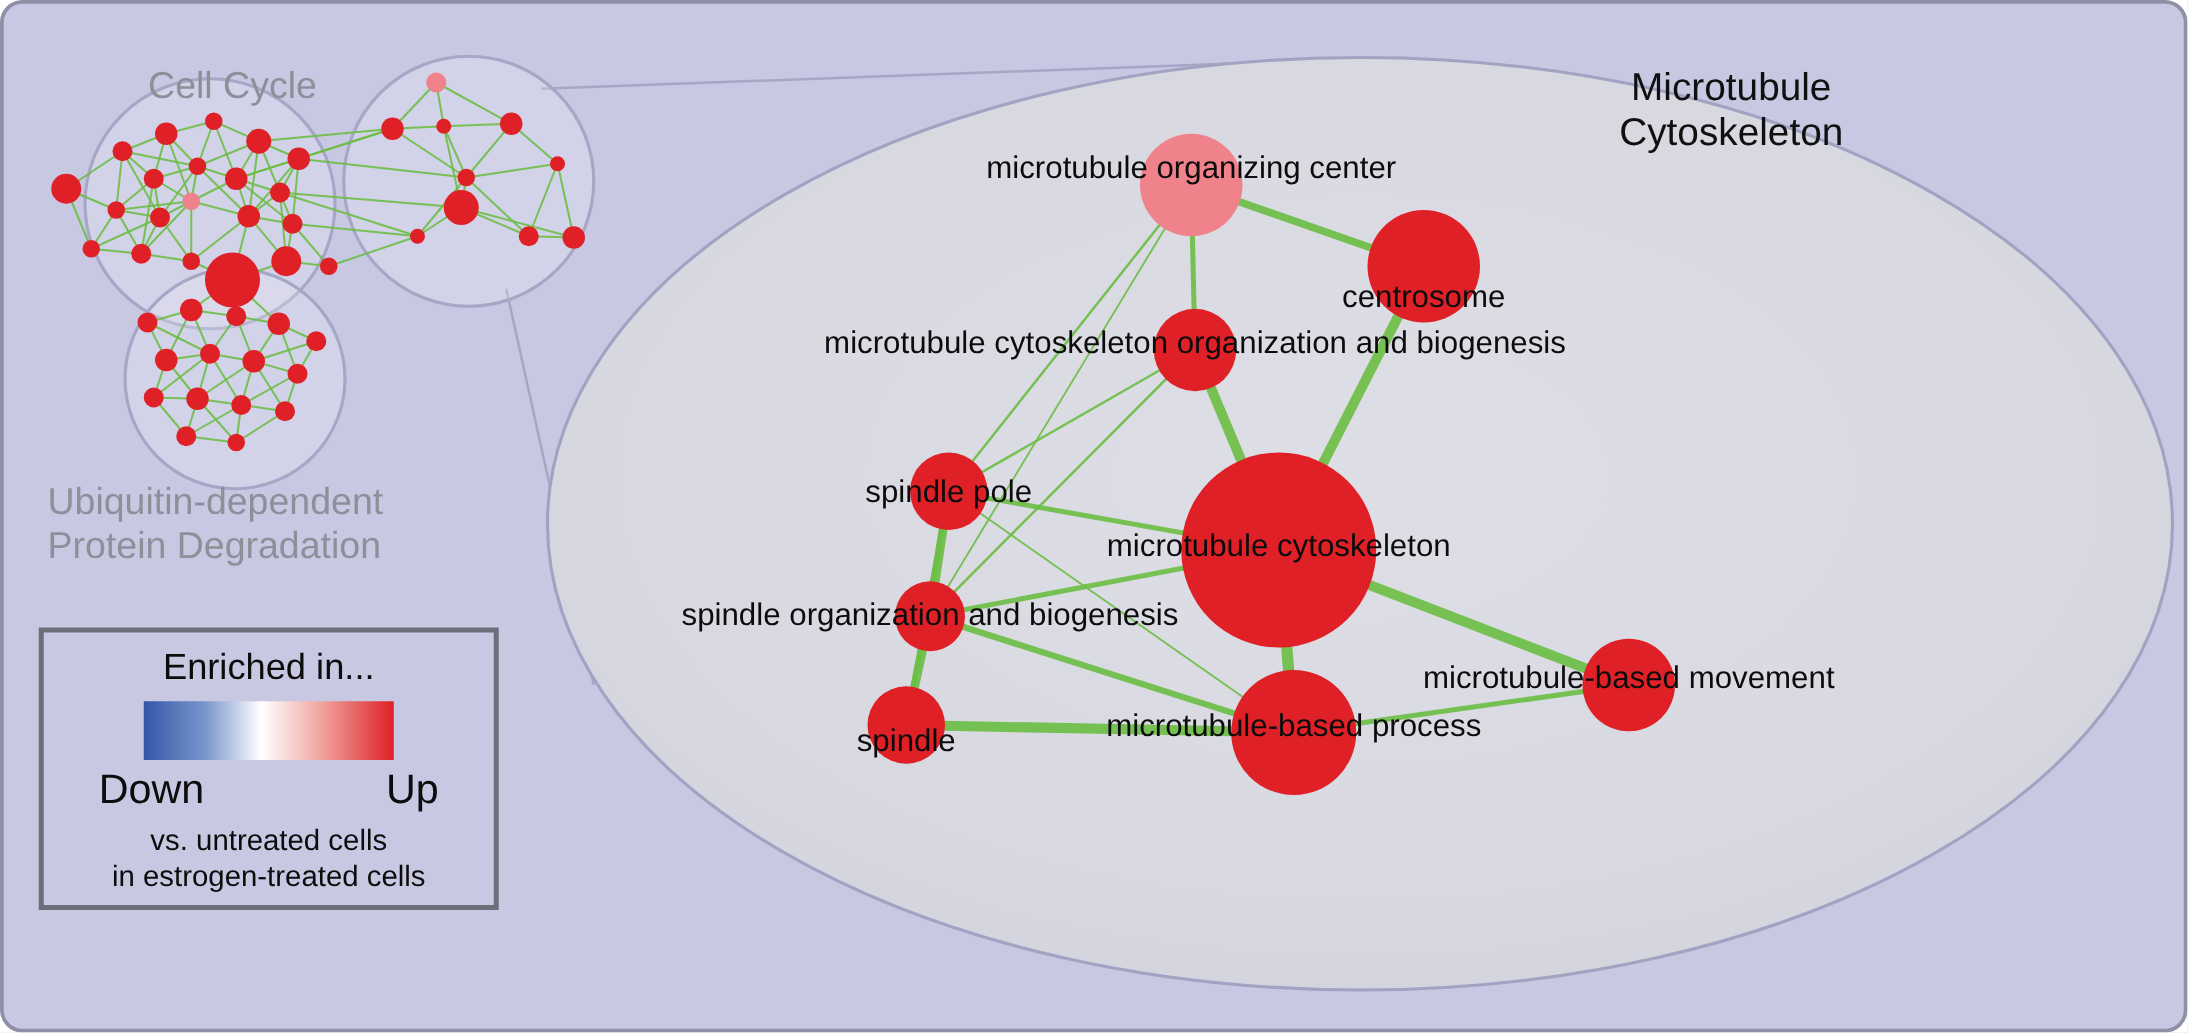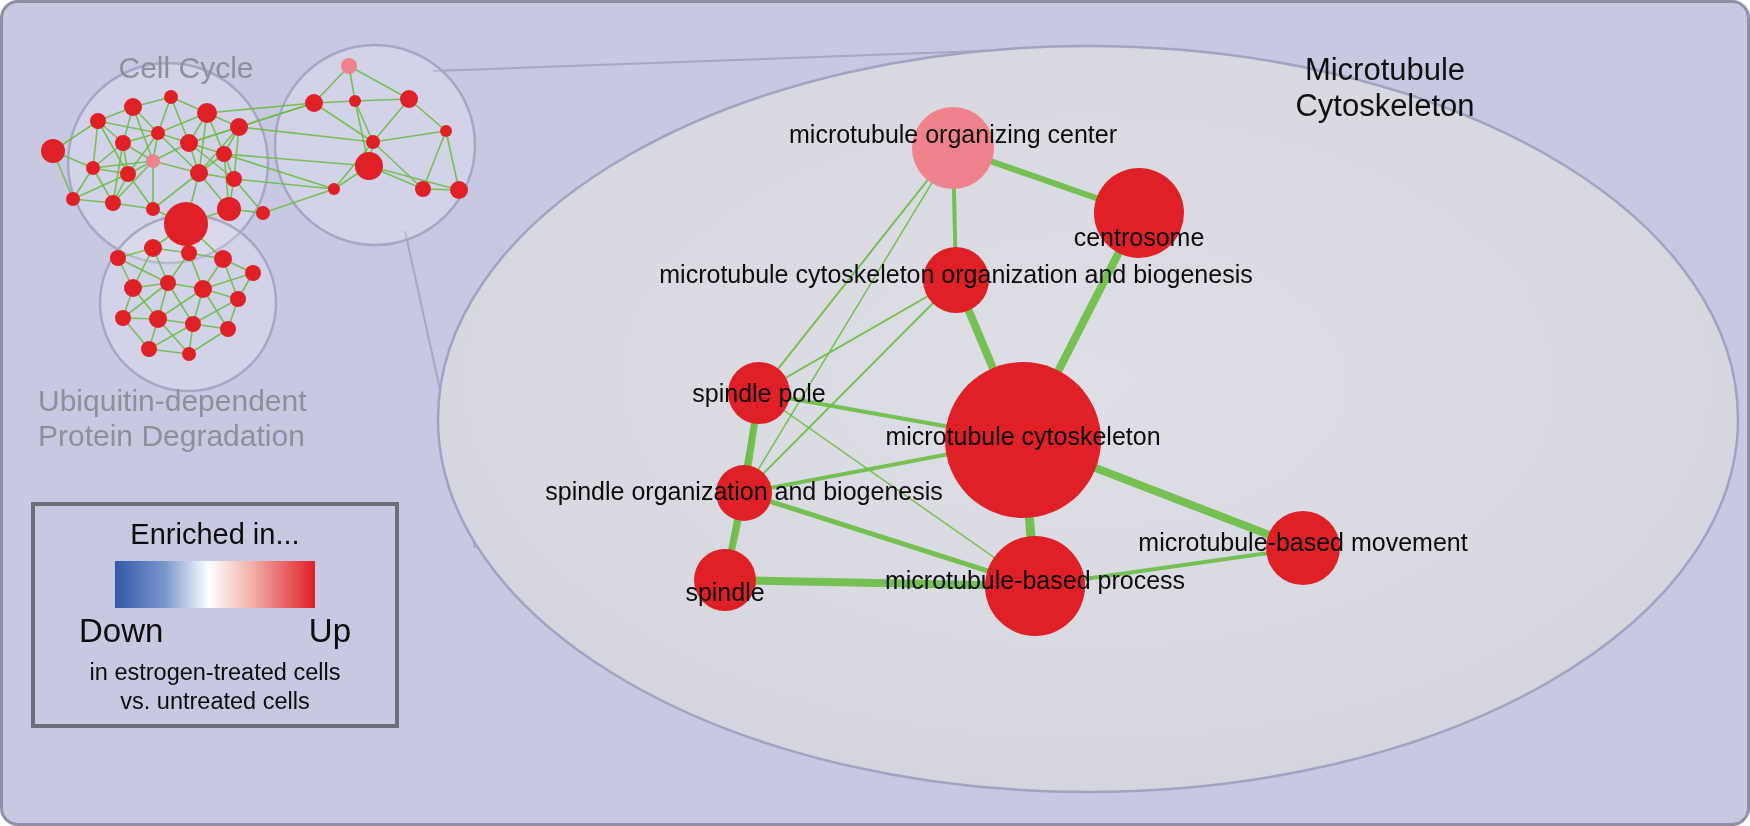--- a/index.html
+++ b/index.html
@@ -285,17 +285,17 @@
   </svg>
 
   <div class="legend">
     <div class="legend-title">Enriched in...</div>
     <div class="legend-bar"></div>
     <div class="legend-ends">
       <span>Down</span>
       <span>Up</span>
     </div>
     <div class="legend-captions">
+      <div class="legend-caption">vs. untreated cells</div>
       <div class="legend-caption">in estrogen-treated cells</div>
-      <div class="legend-caption">vs. untreated cells</div>
     </div>
   </div>
 </div>
 
 </body></html>

